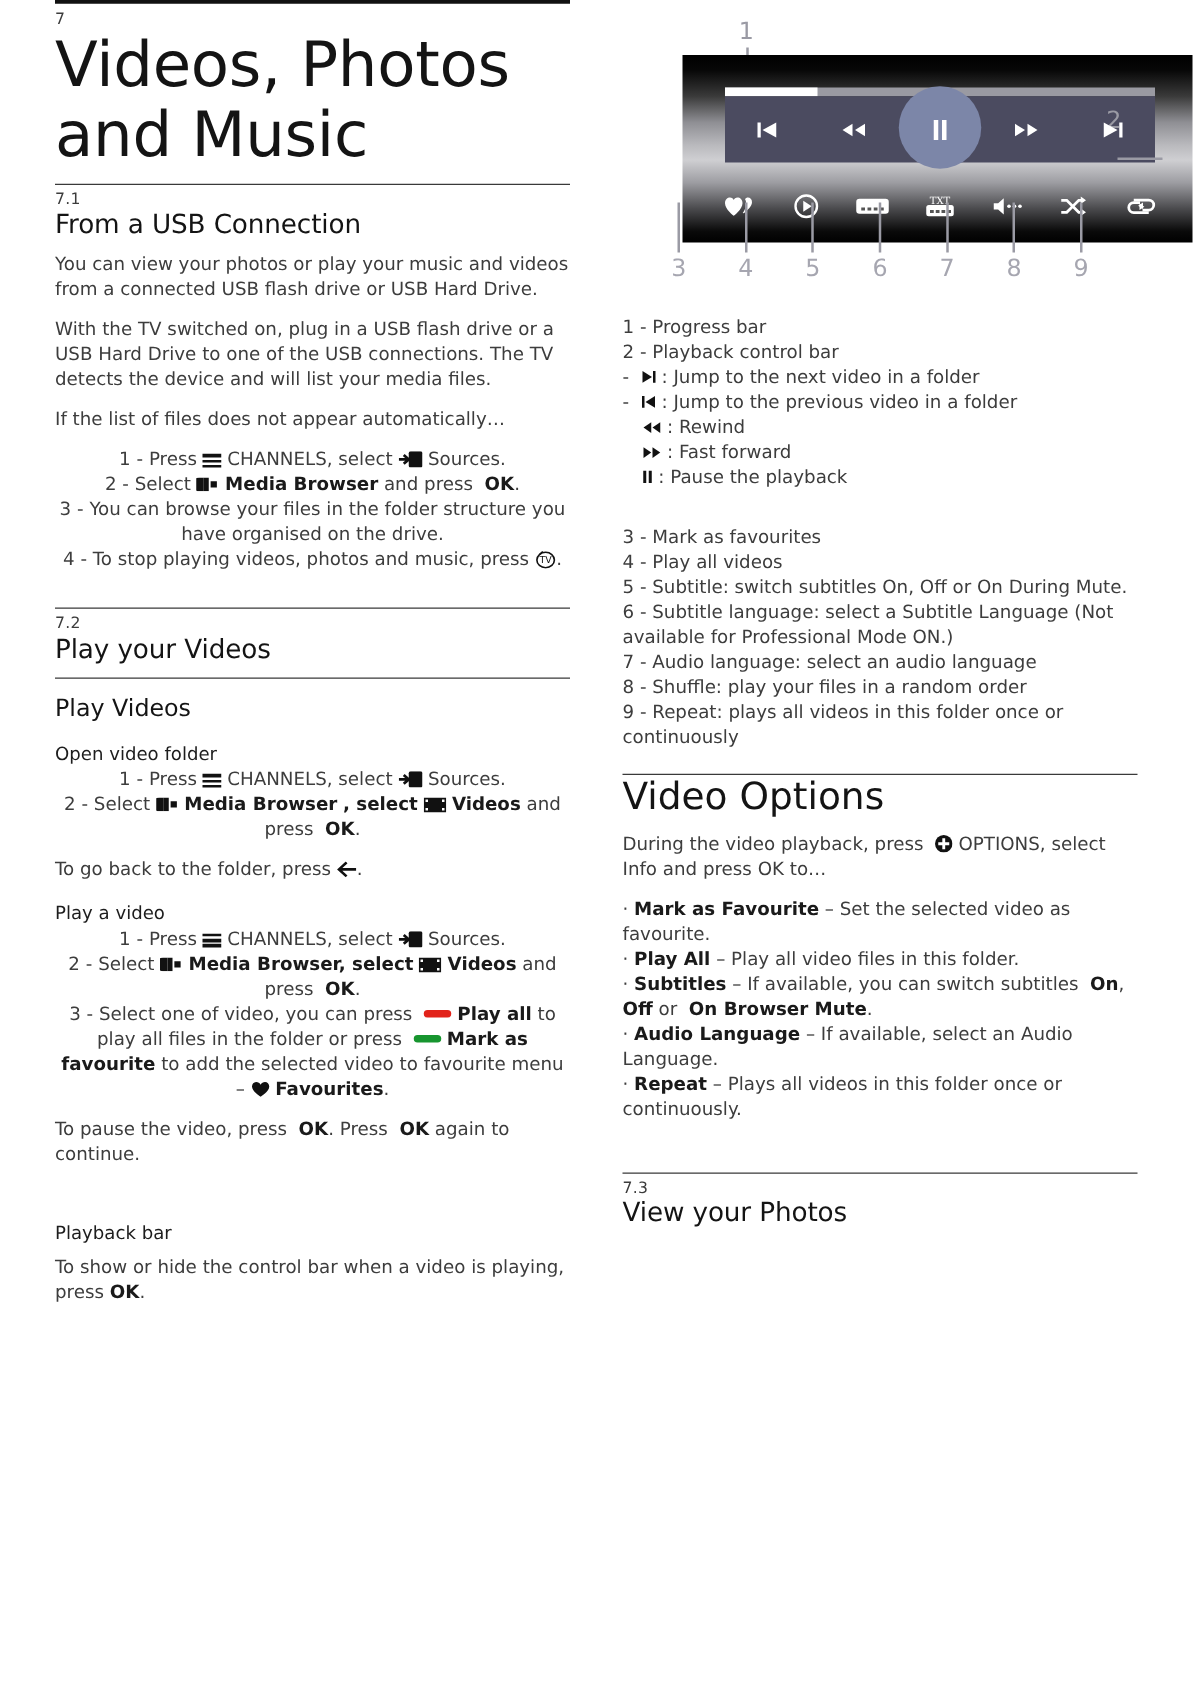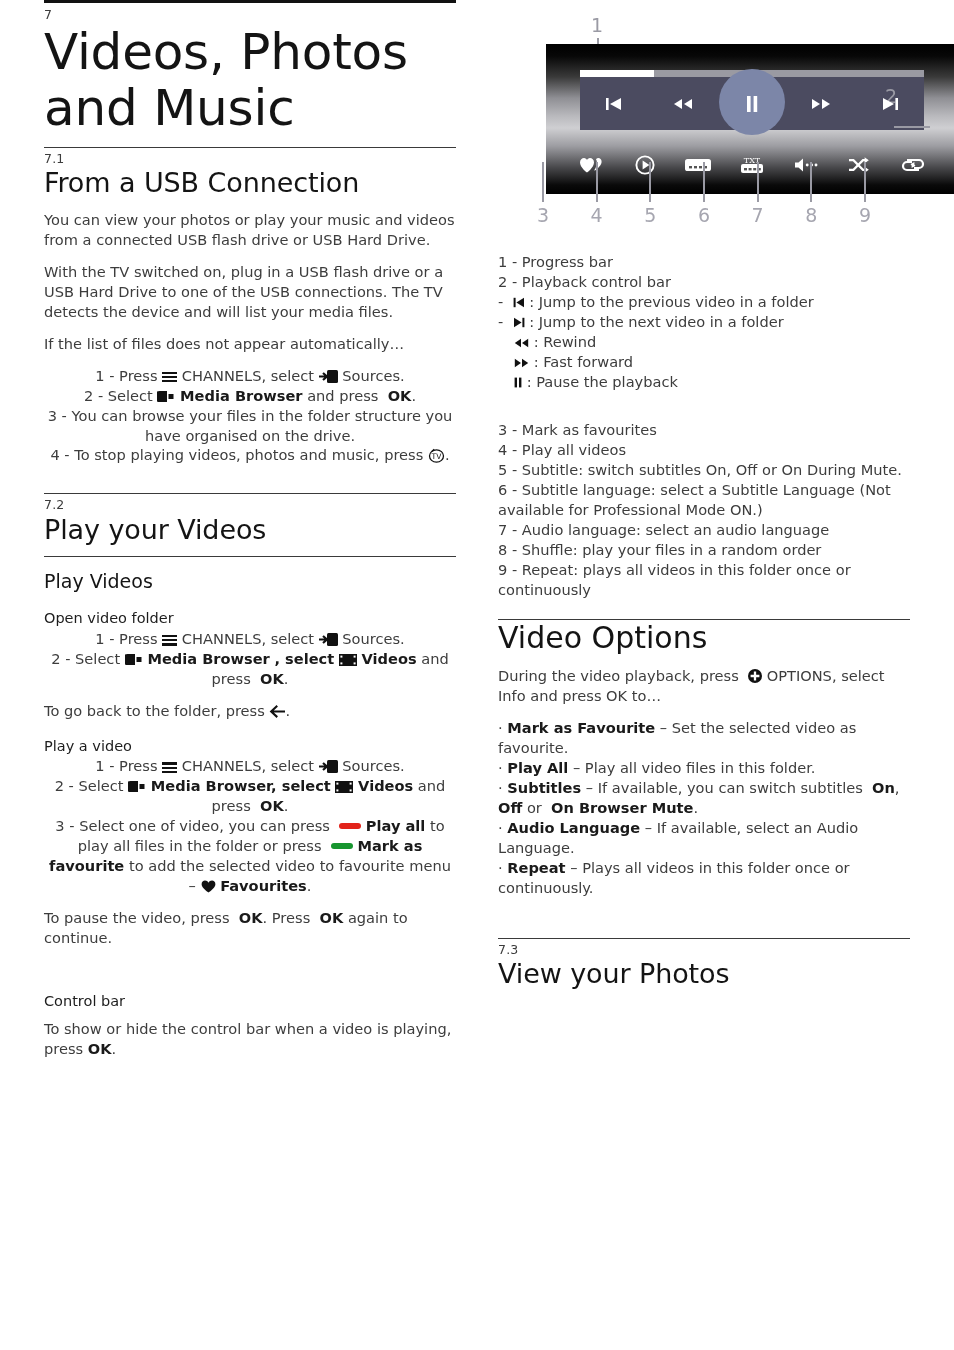--- a/index.html
+++ b/index.html
@@ -21,21 +21,21 @@
   .rule-thick { height: 3px; background: #111; margin: 0 0 4px 0; }
   .rule-thin  { height: 1px; background: #3a3a3a; margin: 0; }
 
   
   .secnum { font-size: 12.5px; color: #3c3c3c; line-height: 1.25; margin: 3px 0 0 0; letter-spacing: .2px;}
   h1.chapter {
     font-size: 50px; font-weight: 400; line-height: 1.13;
     margin: 1px 0 10px 0; color: #141414; letter-spacing: -0.2px;
   }
   h2.section {
-    font-size: 27px; font-weight: 400; line-height: 1.2;
+    font-size: 21px; font-weight: 400; line-height: 1.2;
     margin: 1px 0 10px 0; color: #141414; letter-spacing: -0.1px;
   }
   h3.sub {
     font-size: 19px; font-weight: 400; line-height: 1.2;
     margin: 13px 0 10px 0; color: #141414;
   }
   h4.minor {
     font-size: 14.5px; font-weight: 400; line-height: 1.35;
     margin: 16px 0 0 0; color: #1d1d1d;
   }
@@ -301,21 +301,21 @@
 
     <p>
       <span>To pause the video, press</span>
       &nbsp;<b class="b">OK</b><span>. Press</span>
       &nbsp;<b class="b">OK</b>
       <span>again to continue.</span>
     </p>
 
     <div class="gap-md"></div>
 
-    <h4 class="minor">Control bar</h4>
+    <h4 class="minor">Playback bar</h4>
     <div class="gap-sm"></div>
     <p>
       <span>To show or hide the control bar when a video is playing, press</span>
       <b class="b">OK</b><span>.</span>
     </p>
   </div>
 
   <div class="col col-right">
 
     <div class="figure">
@@ -456,37 +456,37 @@
         <span>8</span>
         <span>9</span>
       </div>
     </div>
 
     <div class="blk" style="margin-bottom:0;">
       <div>1 -  Progress bar</div>
       <div>2 -  Playback control bar</div>
       <div>
         <span>-</span>
+        &nbsp;<span class="ic ic-next">
+          <svg viewBox="0 0 12 11" width="12" height="11">
+              <path d="M1 0.8 L1 10.2 L8.6 5.5 Z" fill="#111"></path>
+              <rect x="9.4" y="0.8" width="2" height="9.4" fill="#111"></rect>
+            </svg>
+        </span>
+        <span>: Jump to the next video in a folder</span>
+      </div>
+      <div>
+        <span>-</span>
         &nbsp;<span class="ic ic-prev">
           <svg viewBox="0 0 12 11" width="12" height="11">
               <rect x="0.6" y="0.8" width="2" height="9.4" fill="#111"></rect>
               <path d="M11 0.8 L11 10.2 L3.4 5.5 Z" fill="#111"></path>
             </svg>
         </span>
         <span>: Jump to the previous video in a folder</span>
-      </div>
-      <div>
-        <span>-</span>
-        &nbsp;<span class="ic ic-next">
-          <svg viewBox="0 0 12 11" width="12" height="11">
-              <path d="M1 0.8 L1 10.2 L8.6 5.5 Z" fill="#111"></path>
-              <rect x="9.4" y="0.8" width="2" height="9.4" fill="#111"></rect>
-            </svg>
-        </span>
-        <span>: Jump to the next video in a folder</span>
       </div>
       <div style="padding-left:16px;">
         <span class="ic ic-rew">
           <svg viewBox="0 0 15 10" width="15" height="10">
               <path d="M7 0.7 L7 9.3 L0.8 5 Z" fill="#111"></path>
               <path d="M14.2 0.7 L14.2 9.3 L8 5 Z" fill="#111"></path>
             </svg>
         </span>
         <span>: Rewind</span>
       </div>

